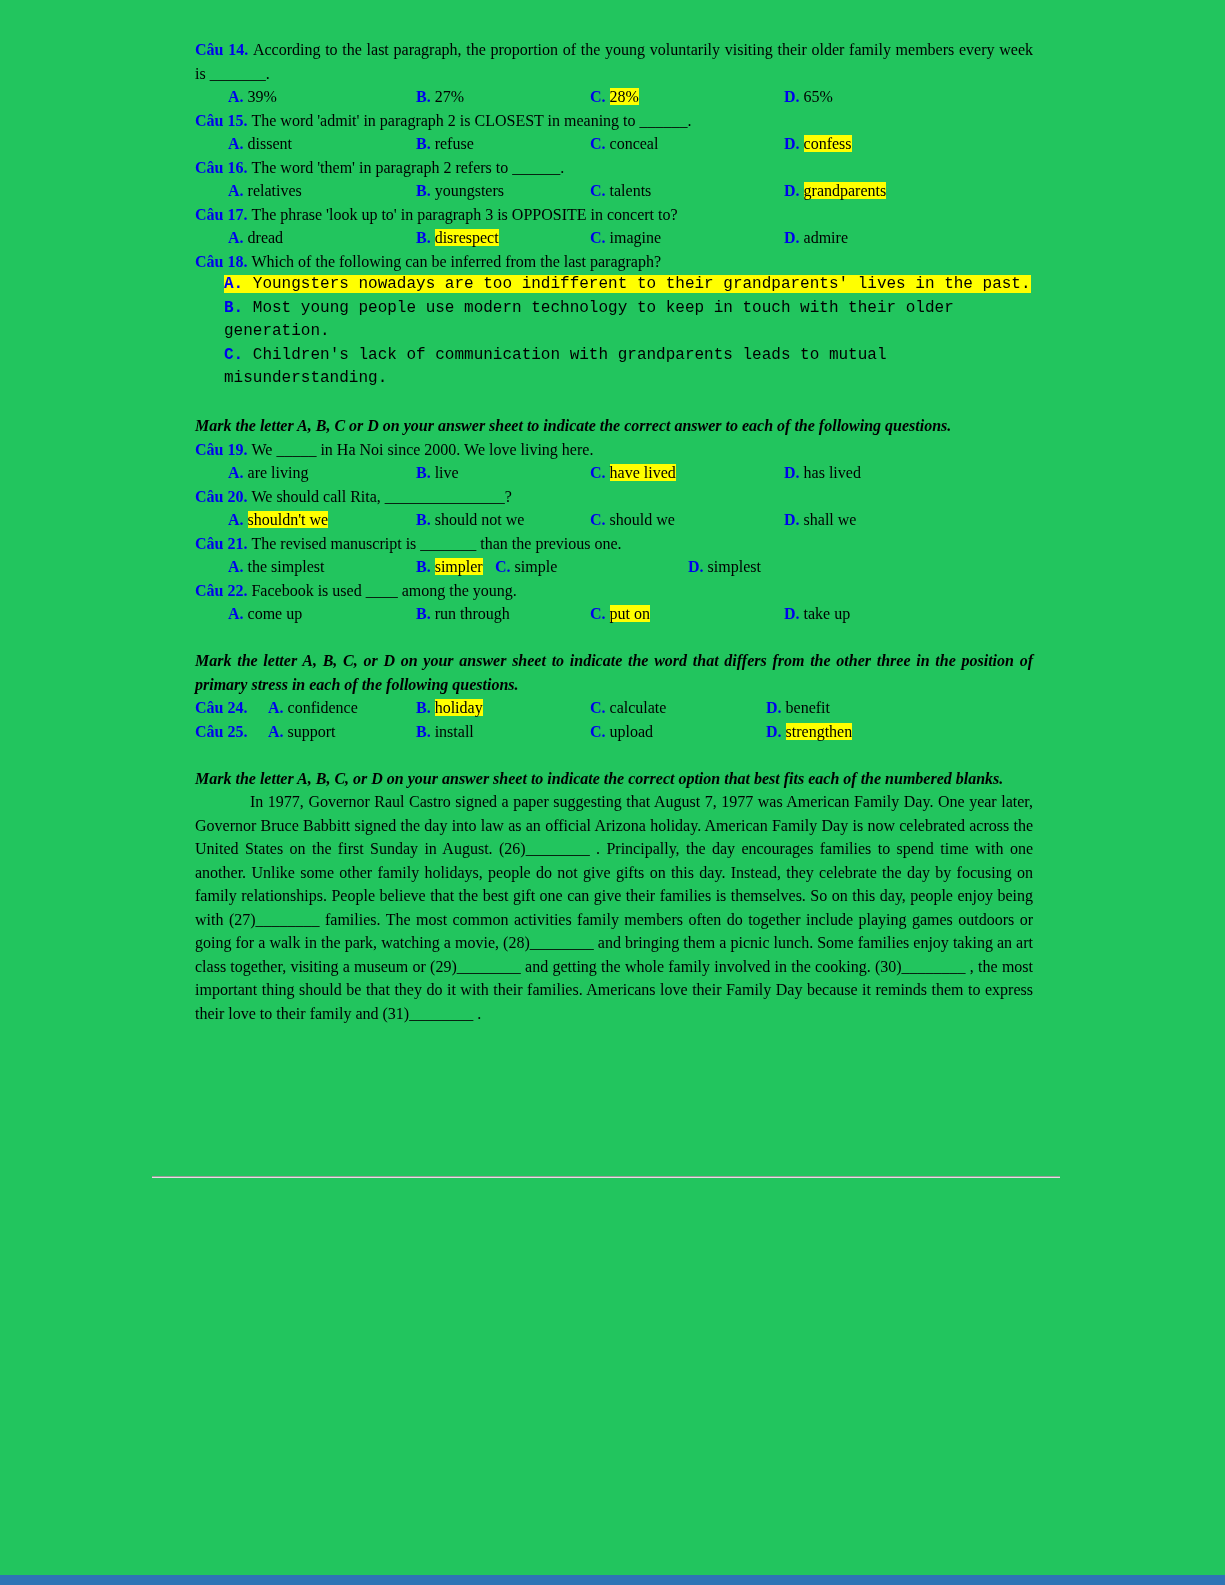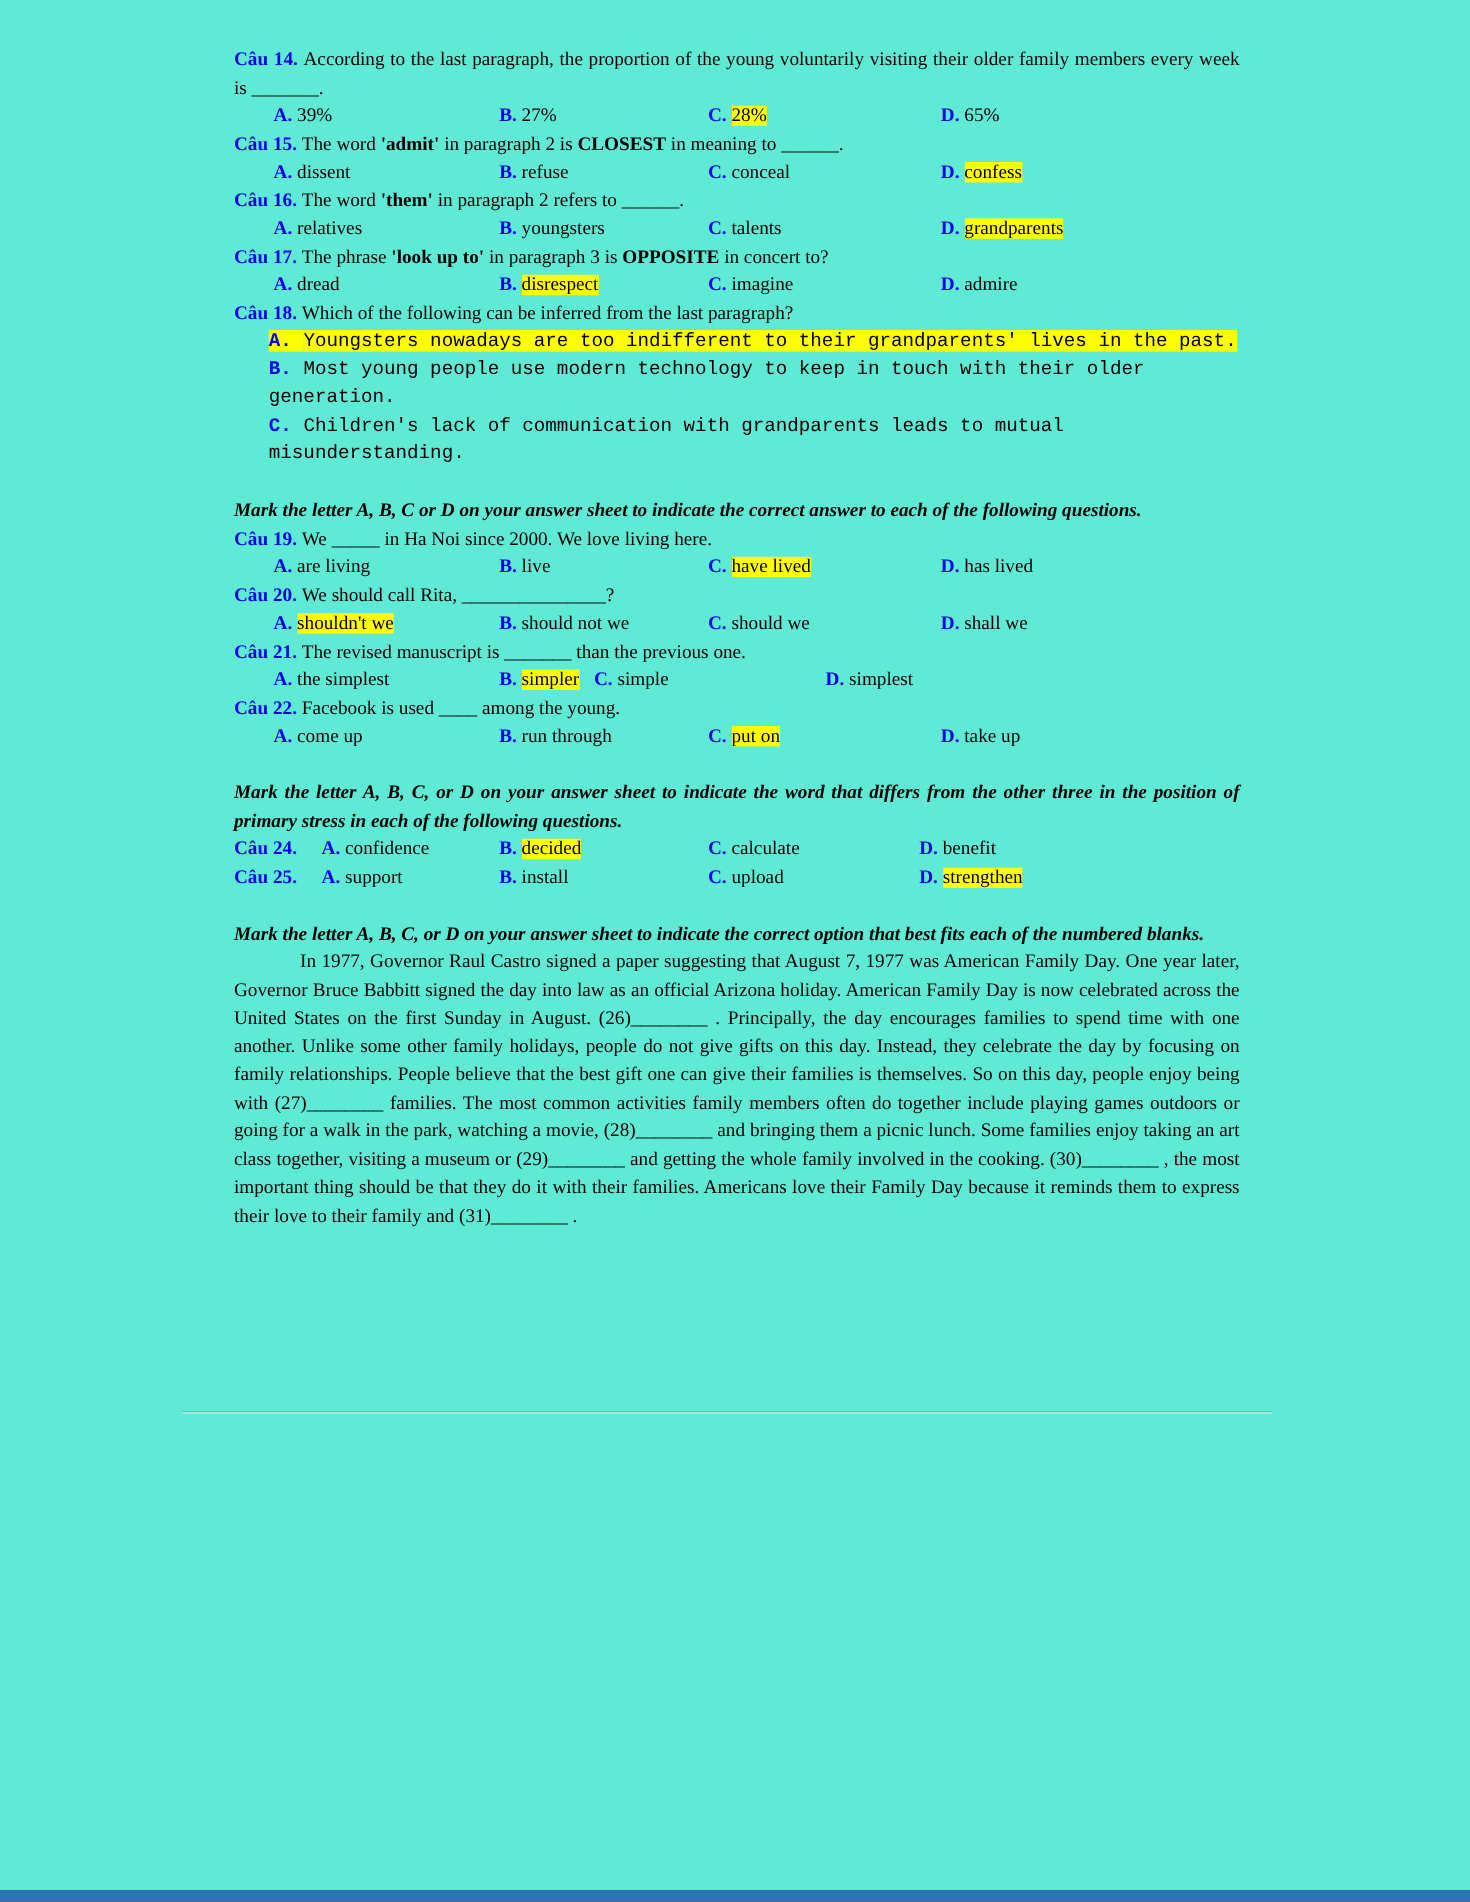--- a/index.html
+++ b/index.html
@@ -1,35 +1,35 @@
 <!DOCTYPE html>
 <html style="--accent: #0000EE; --hl: #FFFF00; --footer: #2E74B5;"><head>
 <meta charset="utf-8">
 <style>
   * { box-sizing: border-box; }
   html, body { margin: 0; padding: 0; background: #ffffff; }
   .page {
     position: relative;
     width: 1225px;
     height: 1585px;
-    background: #5eead4;
+    background: #22c55e;
     overflow: hidden;
     font-family: "Liberation Serif", "DejaVu Serif", serif;
     font-size: 16px;
     color: #000000;
   }
   .doc {
     position: absolute;
     left: 195px;
     top: 38px;
     width: 838px;
   }
   .stem { margin: 0; line-height: 23.5px; text-align: justify; }
   .qnum { color: var(--accent, #0000EE); font-weight: bold; }
-  .b { font-weight: bold; }
+  .b { font-weight: normal; }
   .hl { background: var(--hl, #FFFF00); }
 
   .opts-row { display: flex; margin-left: 33px; line-height: 23.5px; }
   .opts-row .opt { flex: 0 0 auto; white-space: nowrap; }
   .opts-row .opt:nth-child(1) { width: 188px; }
   .opts-row .opt:nth-child(2) { width: 174px; }
   .opts-row .opt:nth-child(3) { width: 194px; }
   .opts-row .opt:nth-child(4) { flex: 1 1 auto; }
   .opts-row.compact .opt:nth-child(2) { width: 79px; }
   .opts-row.compact .opt:nth-child(3) { width: 193px; }
@@ -136,21 +136,21 @@
       <div class="opts-row">
         <span class="opt"><span class="opt-letter">A. </span><span>come up</span></span>
         <span class="opt"><span class="opt-letter">B. </span><span>run through</span></span>
         <span class="opt"><span class="opt-letter">C. </span><span class="hl">put on</span></span>
         <span class="opt"><span class="opt-letter">D. </span><span>take up</span></span>
       </div>
       <p class="instruction">Mark the letter A, B, C, or D on your answer sheet to indicate the word that differs from the other three in the position of primary stress in each of the following questions.</p>
       <div class="q-inline">
         <span class="qnum qn-cell">Câu 24.</span>
         <span class="opt"><span class="opt-letter">A. </span><span>confidence</span></span>
-        <span class="opt"><span class="opt-letter">B. </span><span class="hl">decided</span></span>
+        <span class="opt"><span class="opt-letter">B. </span><span class="hl">holiday</span></span>
         <span class="opt"><span class="opt-letter">C. </span><span>calculate</span></span>
         <span class="opt"><span class="opt-letter">D. </span><span>benefit</span></span>
       </div>
       <div class="q-inline">
         <span class="qnum qn-cell">Câu 25.</span>
         <span class="opt"><span class="opt-letter">A. </span><span>support</span></span>
         <span class="opt"><span class="opt-letter">B. </span><span>install</span></span>
         <span class="opt"><span class="opt-letter">C. </span><span>upload</span></span>
         <span class="opt"><span class="opt-letter">D. </span><span class="hl">strengthen</span></span>
       </div>

